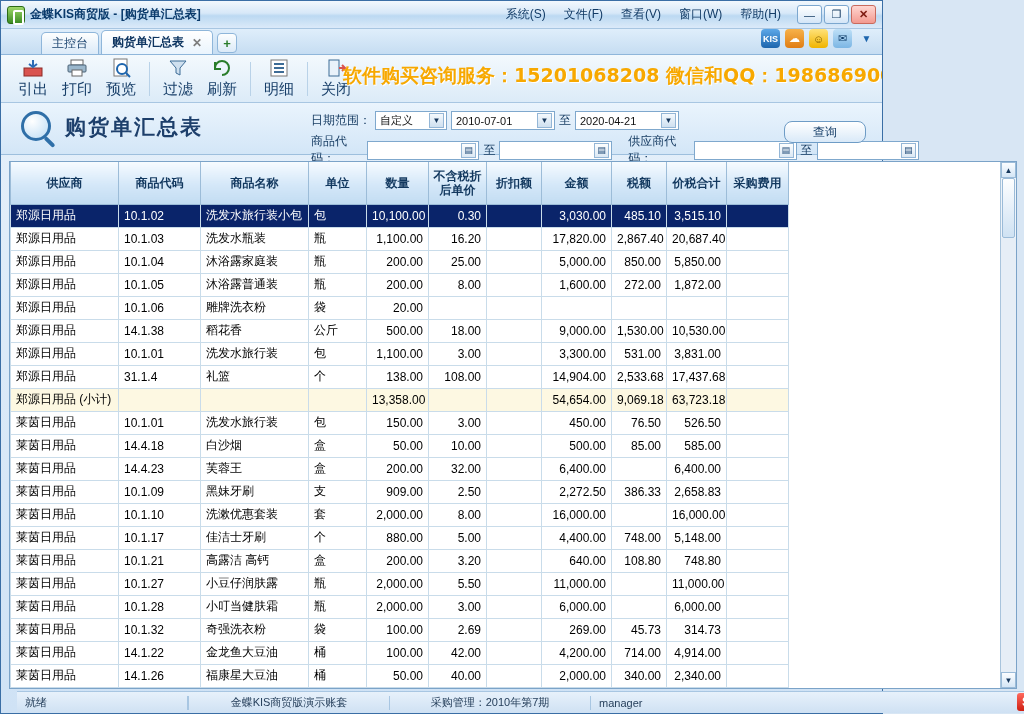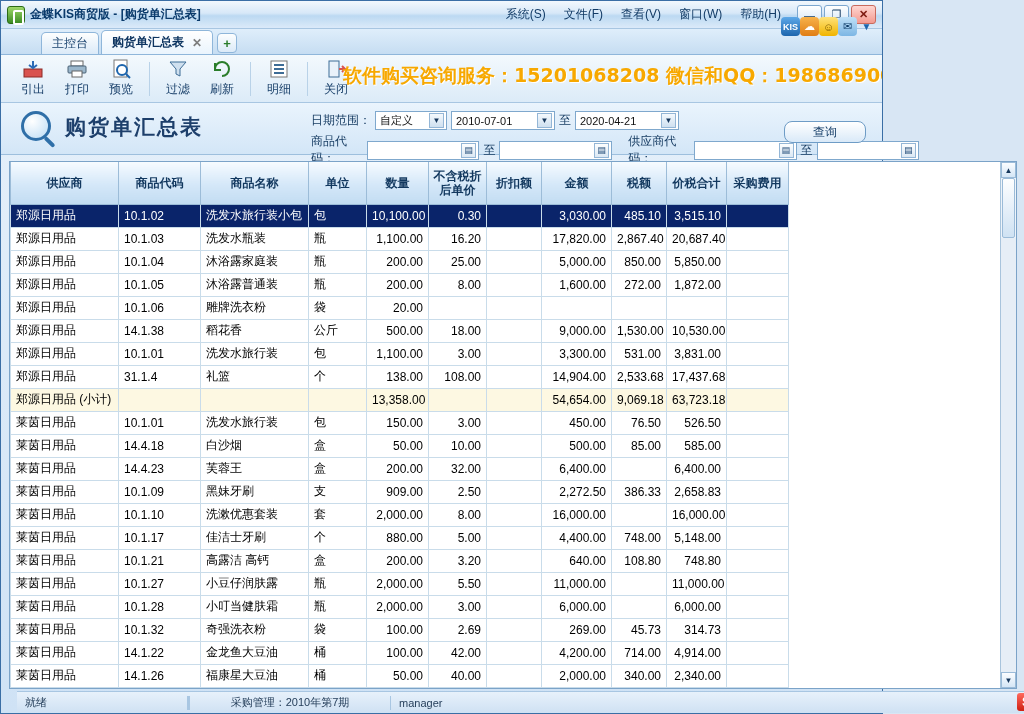--- a/index.html
+++ b/index.html
@@ -87,22 +87,22 @@
     margin-left: 8px; color: #7d7d7d; font-size: 12px; font-weight: bold;
   }
   .tab-add {
     width: 20px; height: 20px; margin-left: 2px; margin-bottom: 1px;
     border: 1px solid #8fb6da; border-radius: 4px;
     background: linear-gradient(#fdfefe, #dbeaf8);
     display: flex; align-items: center; justify-content: center;
     color: #2a7d2a; font-weight: bold; font-size: 13px;
   }
   .tab-right-icons {
-    margin-left: auto; display: flex; align-items: flex-start; 
-    padding-right: 6px; padding-bottom: 18px;
+    margin-left: auto; display: flex; align-items: flex-start; gap: 5px;
+    padding-right: 6px; padding-bottom: 6px;
   }
   .tri {
     width: 19px; height: 19px; border-radius: 4px;
     display: flex; align-items: center; justify-content: center;
     font-size: 11px; color: #fff;
   }
   .tri.kis { background: linear-gradient(#5da8e8, #1d65ad); font-weight: bold; font-size: 9px; }
   .tri.cloud { background: linear-gradient(#f7b24a, #e07d14); }
   .tri.smile { background: linear-gradient(#ffe27a, #f0b400); color: #7a5a00; }
   .tri.msg { background: linear-gradient(#bfe0f7, #7cb6e4); color: #0d3a66; }
@@ -114,21 +114,21 @@
     background: linear-gradient(#f3f9fd, #dcebf8);
     border-bottom: 1px solid #a8c6e2;
     display: flex; align-items: center;
     padding-left: 10px;
     position: relative;
     overflow: hidden;
   }
   .tb-btn {
     width: 44px; height: 44px;
     display: flex; flex-direction: column; align-items: center; justify-content: center;
-    color: #183f69; font-size: 12px; gap: 2px;
+    color: #183f69; font-size: 15px; gap: 2px;
   }
   .tb-ico {
     width: 22px; height: 20px; position: relative;
   }
   .tb-sep {
     width: 1px; height: 34px; background: #b9d2e8; margin: 0 6px;
   }
   .promo {
     position: absolute; left: 330px; top: 8px;
     font-size: 19px; font-weight: bold; color: #f7a800;
@@ -742,19 +742,20 @@
       <div class="vs-thumb"></div>
       <div class="vs-track"></div>
       <div class="vs-btn">▼</div>
     </div>
   </div>
 
   <div class="statusbar">
     <div class="sb-cell" style="width:170px">就绪</div>
     <div class="sb-sep"></div>
     <div class="sb-sep"></div>
+    <div class="sb-cell" style="width:200px; justify-content:center">金蝶KIS商贸版演示账套</div>
     <div class="sb-sep"></div>
     <div class="sb-cell" style="width:200px; justify-content:center">采购管理：2010年第7期</div>
     <div class="sb-sep"></div>
     <div class="sb-cell" style="flex:1">manager</div>
     <div class="s-logo">S</div>
   </div>
 </div>
 
 </body></html>

